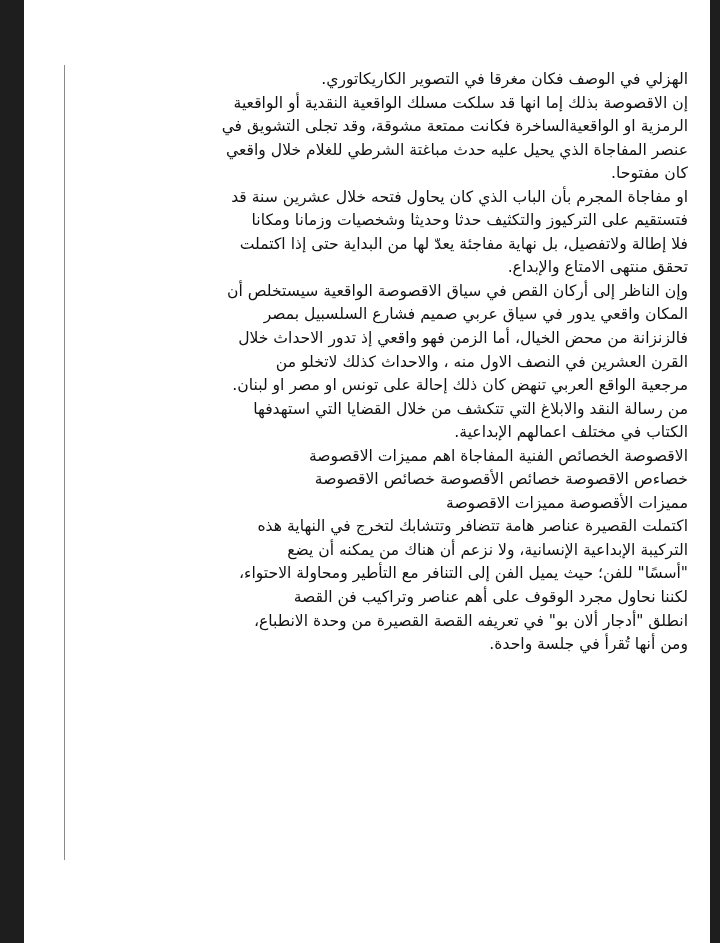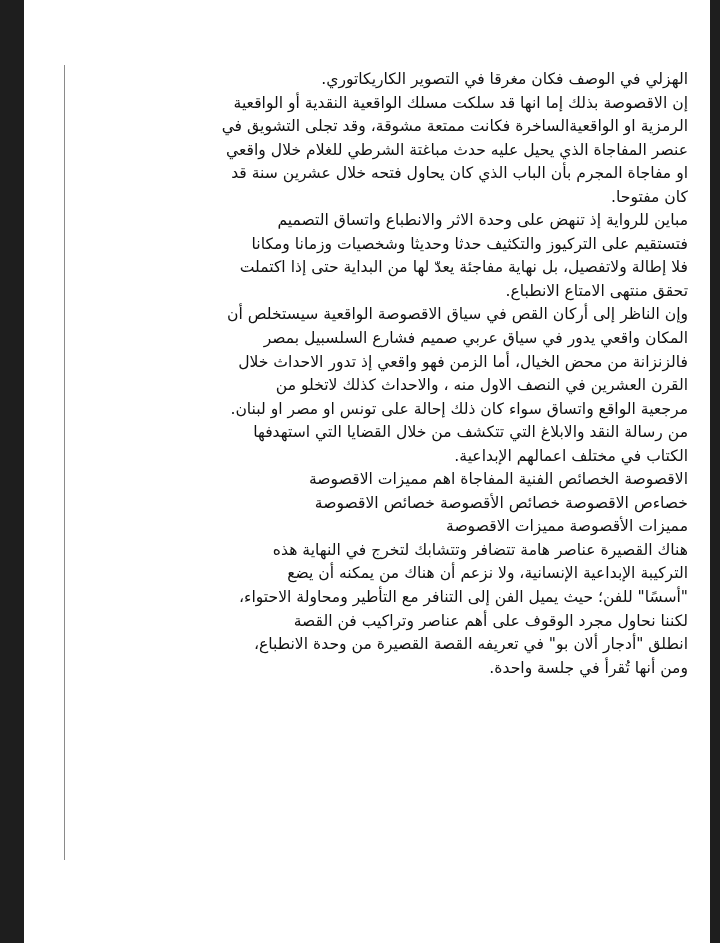--- a/index.html
+++ b/index.html
@@ -46,36 +46,35 @@
 </head>
 <body>
 
 <div class="page">
   <div class="margin-rule"></div>
   <div class="text-block">
     <span class="line">الهزلي في الوصف فكان مغرقا في التصوير الكاريكاتوري.</span>
     <span class="line">إن الاقصوصة بذلك إما انها قد سلكت مسلك الواقعية النقدية أو الواقعية</span>
     <span class="line">الرمزية او الواقعيةالساخرة فكانت ممتعة مشوقة، وقد تجلى التشويق في</span>
     <span class="line">عنصر المفاجاة الذي يحيل عليه حدث مباغتة الشرطي للغلام خلال واقعي</span>
+    <span class="line">كان مفتوحا.</span>
     <span class="line">او مفاجاة المجرم بأن الباب الذي كان يحاول فتحه خلال عشرين سنة قد</span>
-    <span class="line">كان مفتوحا.</span>
-    <span class="line">مباين للرواية إذ تنهض على وحدة الاثر والانطباع واتساق التصميم</span>
     <span class="line">فتستقيم على التركيوز والتكثيف حدثا وحديثا وشخصيات وزمانا ومكانا</span>
     <span class="line">فلا إطالة ولاتفصيل، بل نهاية مفاجئة يعدّ لها من البداية حتى إذا اكتملت</span>
-    <span class="line">تحقق منتهى الامتاع الانطباع.</span>
+    <span class="line">تحقق منتهى الامتاع والإبداع.</span>
     <span class="line">وإن الناظر إلى أركان القص في سياق الاقصوصة الواقعية سيستخلص أن</span>
     <span class="line">المكان واقعي يدور في سياق عربي صميم فشارع السلسبيل بمصر</span>
     <span class="line">فالزنزانة من محض الخيال، أما الزمن فهو واقعي إذ تدور الاحداث خلال</span>
     <span class="line">القرن العشرين في النصف الاول منه ، والاحداث كذلك لاتخلو من</span>
-    <span class="line">مرجعية الواقع واتساق سواء كان ذلك إحالة على تونس او مصر او لبنان.</span>
+    <span class="line">مرجعية الواقع العربي تنهض كان ذلك إحالة على تونس او مصر او لبنان.</span>
     <span class="line">من رسالة النقد والابلاغ التي تتكشف من خلال القضايا التي استهدفها</span>
     <span class="line">الكتاب في مختلف اعمالهم الإبداعية.</span>
     <span class="line">الاقصوصة الخصائص الفنية المفاجاة اهم مميزات الاقصوصة</span>
     <span class="line">خصاءص الاقصوصة خصائص الأقصوصة خصائص الاقصوصة</span>
     <span class="line">مميزات الأقصوصة مميزات الاقصوصة</span>
-    <span class="line">هناك القصيرة عناصر هامة تتضافر وتتشابك لتخرج في النهاية هذه</span>
+    <span class="line">اكتملت القصيرة عناصر هامة تتضافر وتتشابك لتخرج في النهاية هذه</span>
     <span class="line">التركيبة الإبداعية الإنسانية، ولا نزعم أن هناك من يمكنه أن يضع</span>
     <span class="line">"أسسًا" للفن؛ حيث يميل الفن إلى التنافر مع التأطير ومحاولة الاحتواء،</span>
     <span class="line">لكننا نحاول مجرد الوقوف على أهم عناصر وتراكيب فن القصة</span>
     <span class="line">انطلق "أدجار ألان بو" في تعريفه القصة القصيرة من وحدة الانطباع،</span>
     <span class="line">ومن أنها تُقرأ في جلسة واحدة.</span>
   </div>
 </div>
 
 </body></html>

